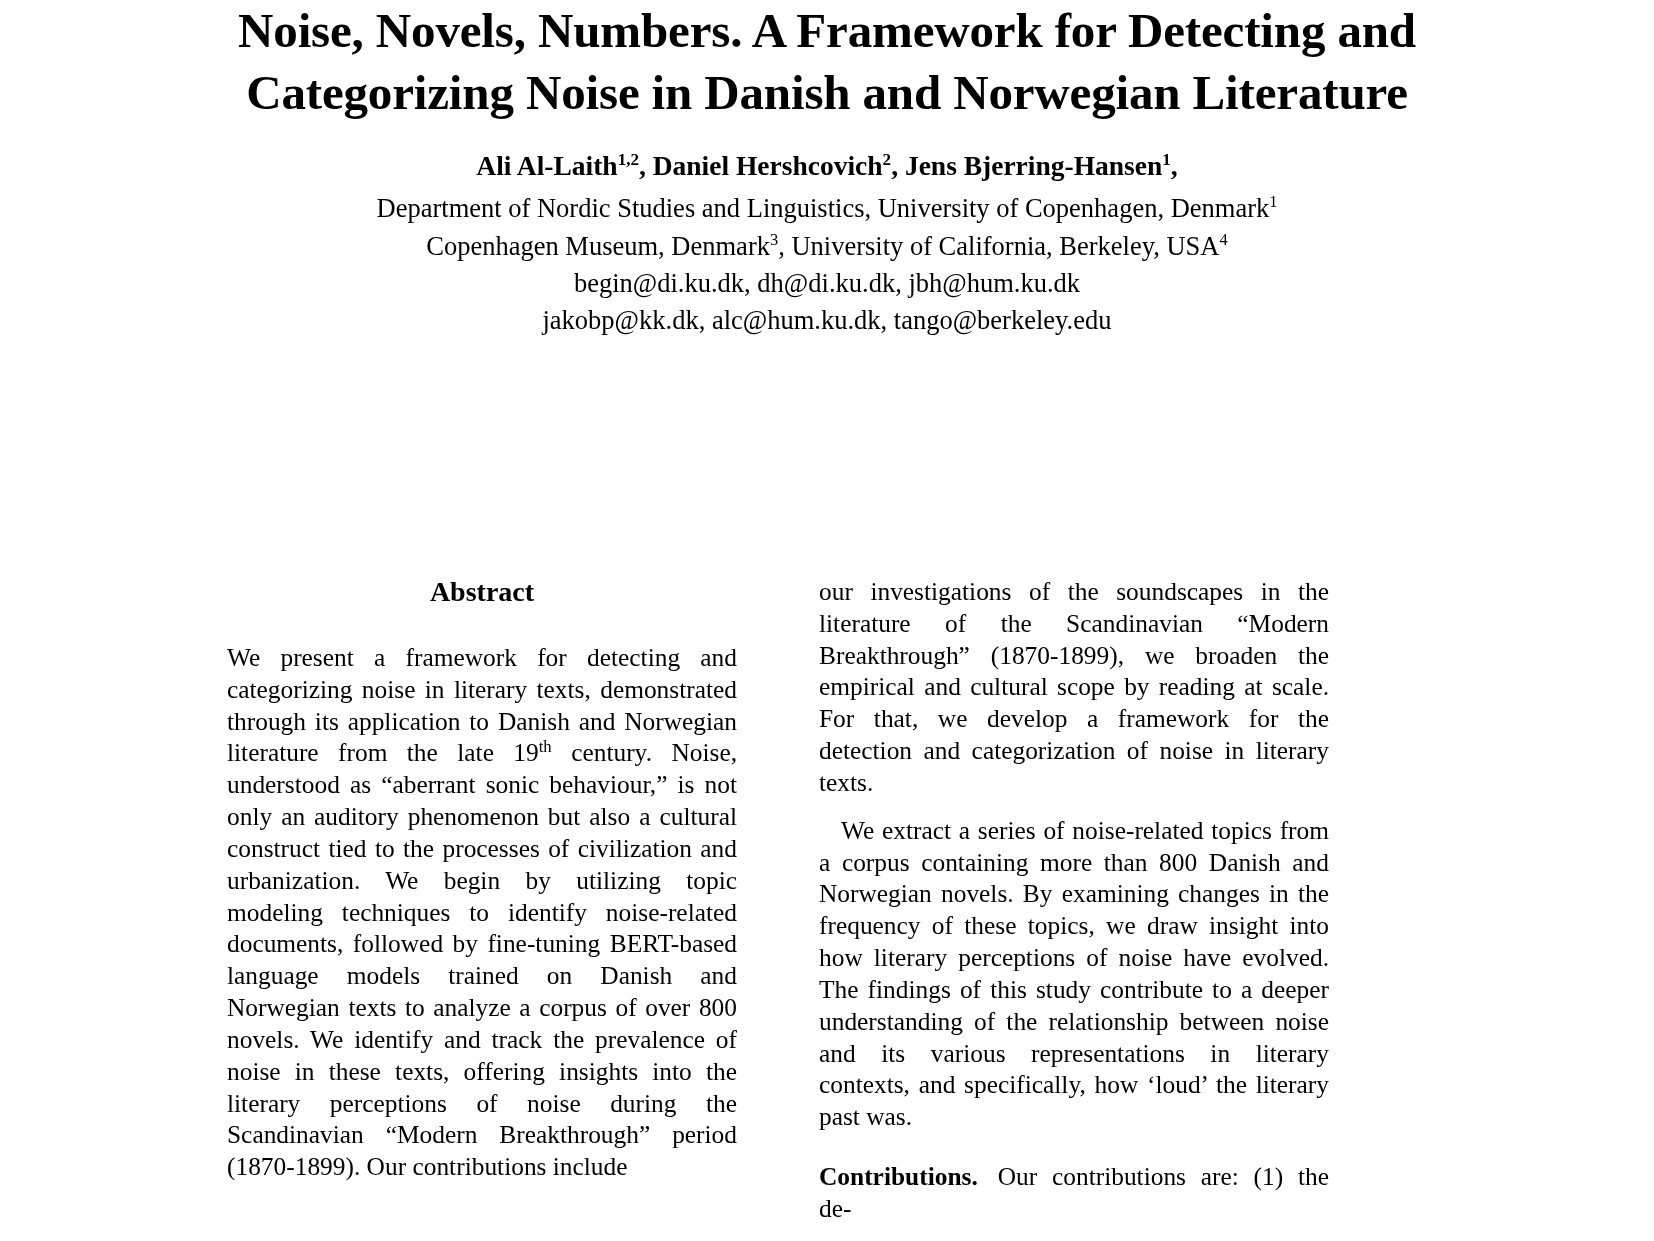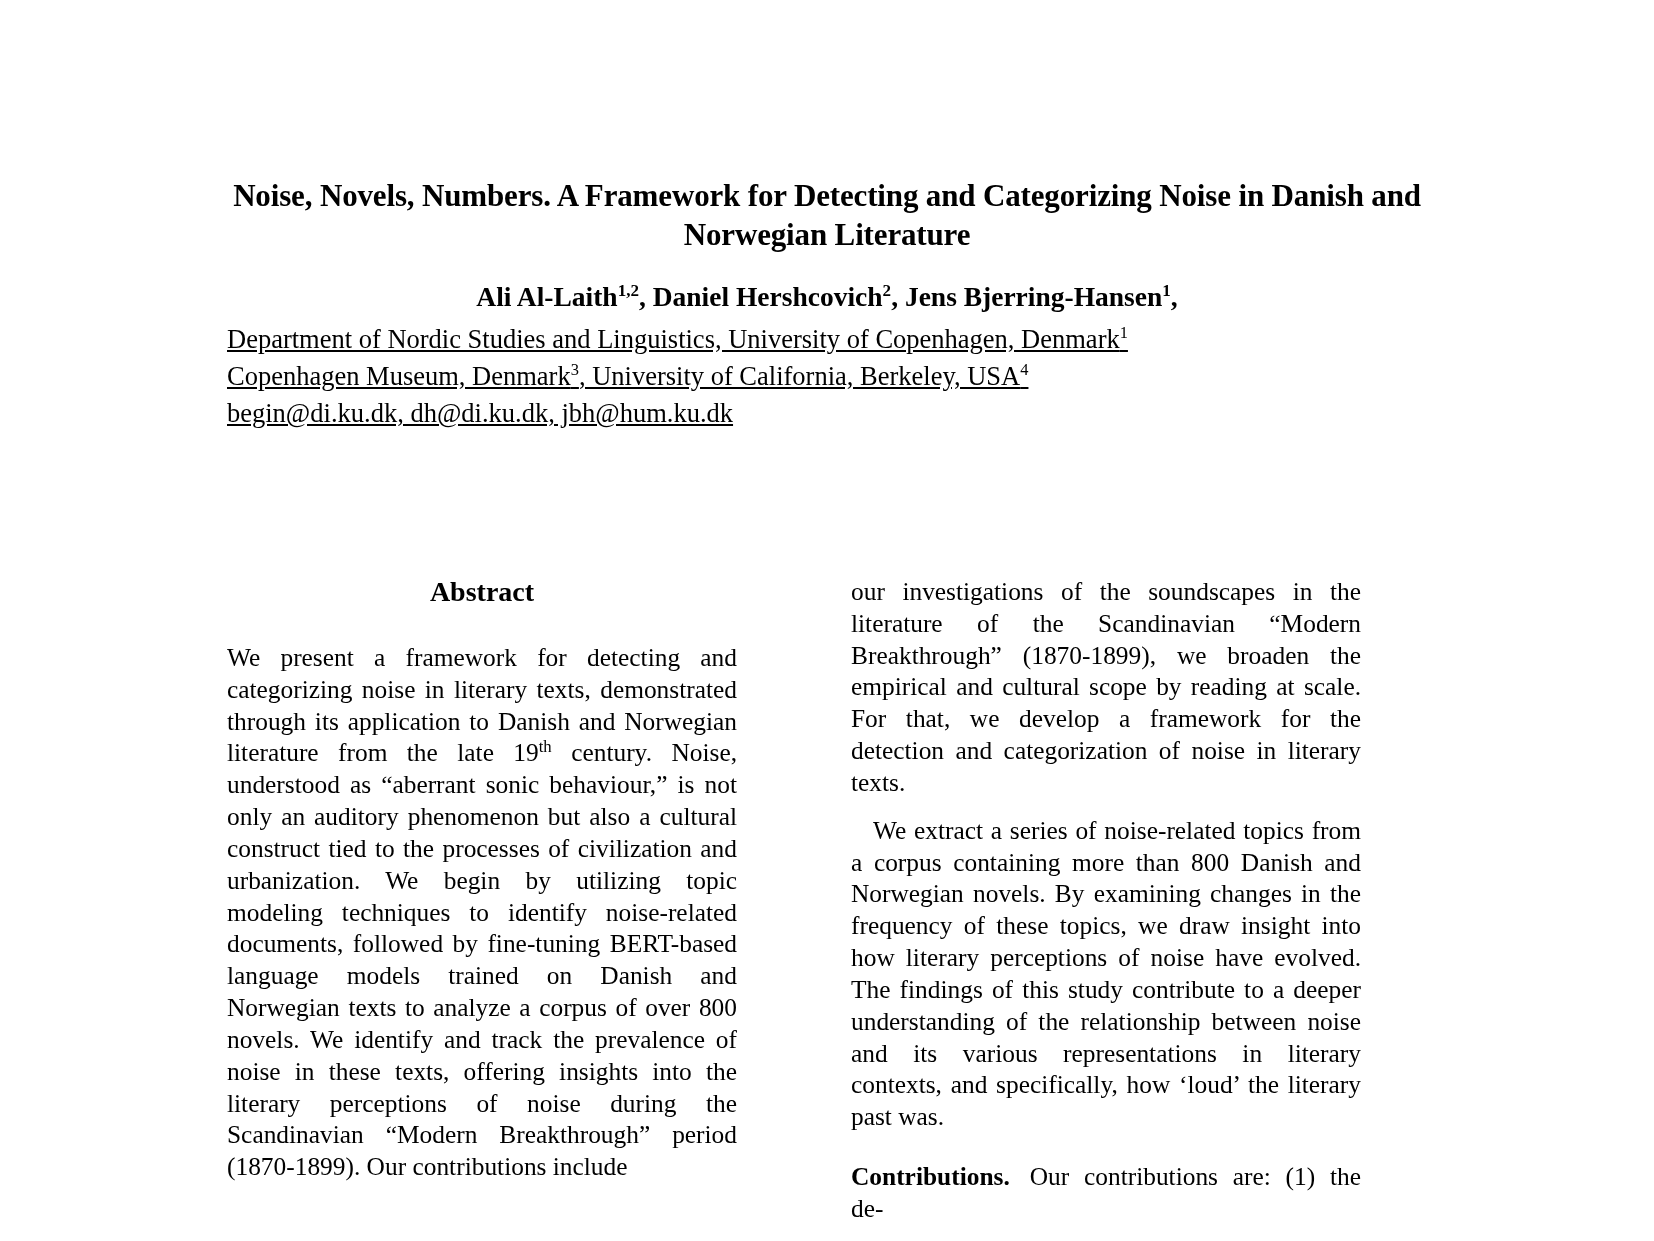--- a/index.html
+++ b/index.html
@@ -22,63 +22,61 @@
   }
   .content {
     position: absolute;
     left: 227px;
     top: 0;
     width: 1200px;
   }
 
   
   .title {
-    font-size: 31px;
+    font-size: 49px;
     font-weight: bold;
     text-align: center;
     line-height: 1.26;
     letter-spacing: -0.15px;
-    padding-top: 176px;
     margin: 0;
   }
 
   
   .authors {
     text-align: center;
     font-size: 27.5px;
     font-weight: bold;
     line-height: 1.37;
     margin-top: 24px;
   }
   .authors .line { display: block; white-space: nowrap; text-align: center; }
 
   
   .affils {
-    text-align: left;
+    text-align: center;
     font-size: 26.5px;
     line-height: 1.41;
     margin-top: 5px;
-    text-decoration: underline;
   }
   .affils .line { display: block; white-space: nowrap; }
 
   sup {
     font-size: 0.62em;
     vertical-align: super;
     line-height: 0;
   }
 
   
   .columns {
     position: absolute;
     top: 576px;
     left: 0;
     width: 1200px;
     display: flex;
-    gap: 104px;
+    gap: 72px;
   }
   .col {
     width: 510px;
     flex: 0 0 510px;
   }
   .col.right { margin-left: 10px; }
 
   .section-head {
     text-align: center;
     font-size: 28px;
@@ -127,20 +125,21 @@
     </div>
 
     <div class="affils">
       <span class="line">
         <span>Department of Nordic Studies and Linguistics, University of Copenhagen, Denmark</span><sup>1</sup>
       </span>
       <span class="line">
         <span>Copenhagen Museum, Denmark</span><sup>3</sup><span>, University of California, Berkeley, USA</span><sup>4</sup>
       </span>
       <span class="line">begin@di.ku.dk, dh@di.ku.dk, jbh@hum.ku.dk</span>
+      <span class="line">jakobp@kk.dk, alc@hum.ku.dk, tango@berkeley.edu</span>
     </div>
 
     <div class="columns">
 
       <div class="col left">
         <div class="section-head">Abstract</div>
         <p class="para"><span>We present a framework for detecting and categorizing noise in literary texts, demonstrated through its application to Danish and Norwegian literature from the late 19</span><sup class="sup-th">th</sup><span> century. Noise, understood as “aberrant sonic behaviour,” is not only an auditory phenomenon but also a cultural construct tied to the processes of civilization and urbanization. We begin by utilizing topic modeling techniques to identify noise-related documents, followed by fine-tuning BERT-based language models trained on Danish and Norwegian texts to analyze a corpus of over 800 novels. We identify and track the prevalence of noise in these texts, offering insights into the literary perceptions of noise during the Scandinavian “Modern Breakthrough” period (1870-1899). Our contributions include</span></p>
       </div>
 
       <div class="col right">

